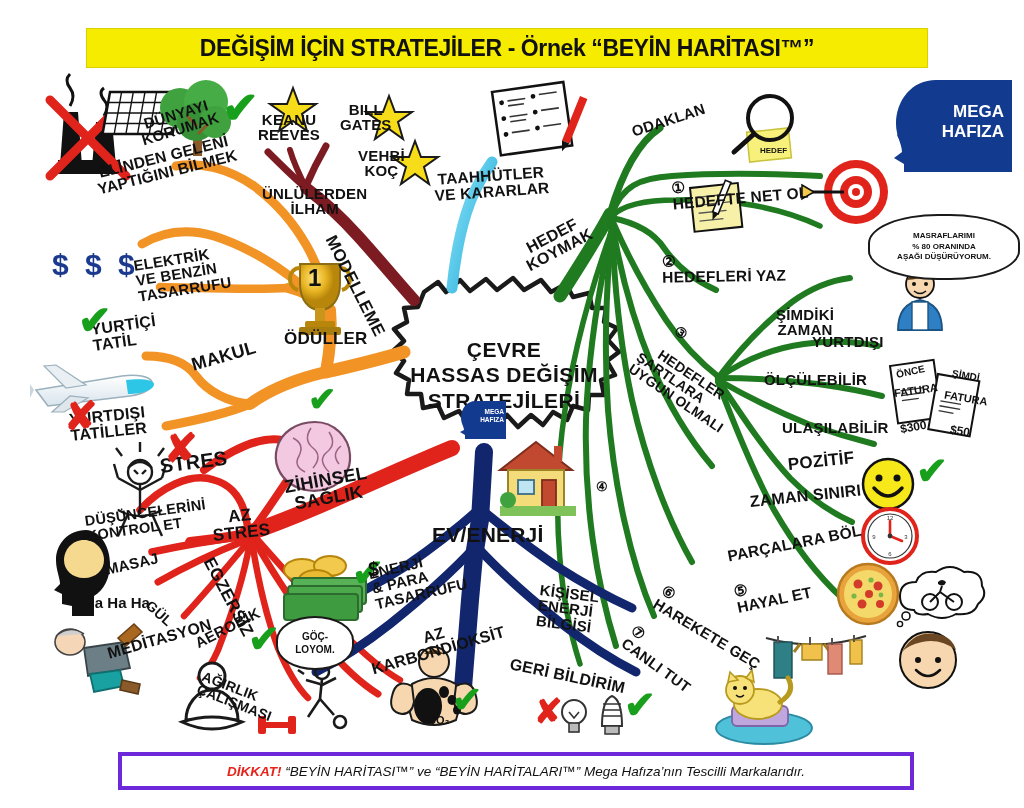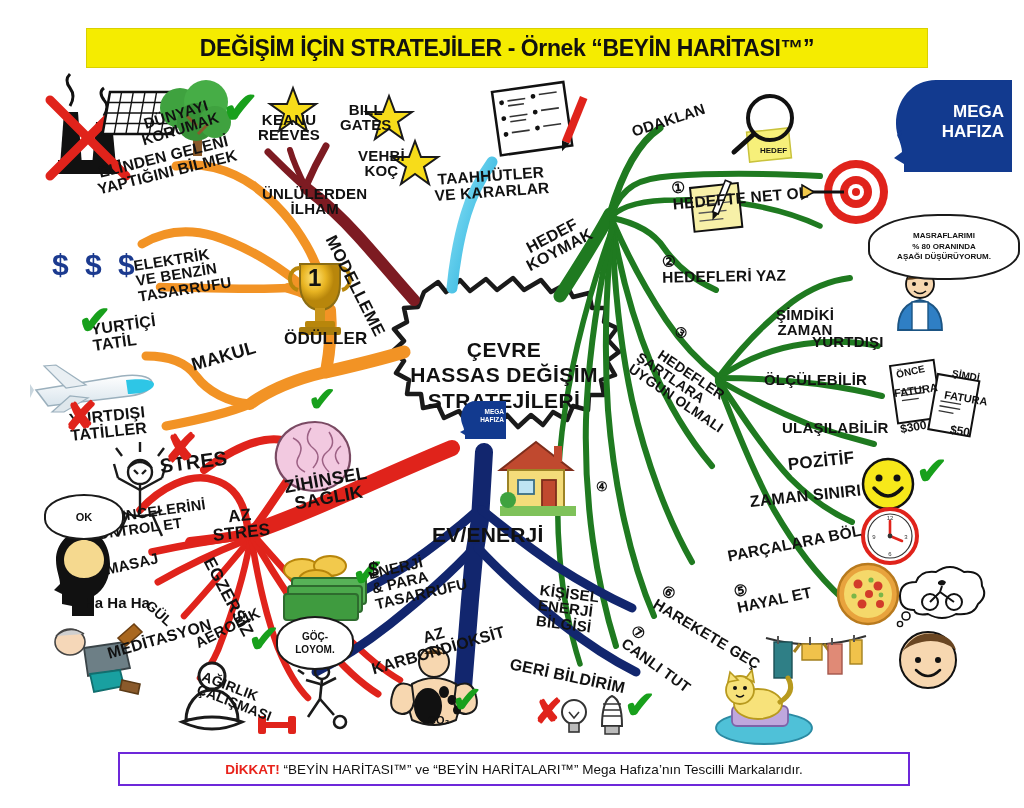--- a/index.html
+++ b/index.html
@@ -20,22 +20,22 @@
     display:flex;align-items:center;justify-content:center;
     z-index:40;
   }
   .titlebar .t{
     font-size:23px;font-weight:bold;color:#111;letter-spacing:-0.4px;white-space:nowrap;
   }
 
   
   .footerbar{
     position:absolute;left:118px;top:752px;width:788px;height:30px;
-    background:#ffffff;border:2px solid #6d28d9;
-    display:flex;align-items:center;justify-content:center;z-index:40;
+    background:#ffffff;border:4px solid #6d28d9;
+    display:flex;align-items:center;justify-content:center;z-index:40;font-style:italic;
   }
   .footerbar .f{font-size:13.5px;color:#111;white-space:nowrap;}
   .footerbar .dikkat{color:#e8231b;font-weight:bold;}
 
   
   .lbl{
     position:absolute;z-index:30;
     font-family:"Liberation Sans", sans-serif;
     font-weight:bold;color:#111;
     line-height:1.02;
@@ -621,23 +621,20 @@
 ENERJİ
 BİLGİSİ</div>
   <div class="lbl" style="left:510px;top:656px;font-size:16px;transform:rotate(12deg);">GERİ BİLDİRİM</div>
 
   <div class="smalltag" style="left:52px;top:248px;font-size:30px;color:#1b3a8f;letter-spacing:4px;">$ $ $</div>
   <div class="smalltag" style="left:368px;top:558px;font-size:20px;color:#111;">$</div>
   <div class="smalltag" style="left:48px;top:594px;font-size:15px;color:#111;margin-left:36px;">Ha Ha Ha</div>
   <div class="smalltag" style="left:760px;top:146px;font-size:8px;color:#111;">HEDEF</div>
   <div class="smalltag" style="left:428px;top:714px;font-size:11px;color:#111;">CO₂</div>
 
-  <div class="bubble" style="left:44px;top:494px;width:76px;height:42px;">
-    <div class="bt" style="font-size:11px;">OK</div>
-  </div>
 
   <div class="bubble" style="left:276px;top:616px;width:74px;height:50px;">
     <div class="bt" style="white-space:pre;">GÖÇ-
 LOYOM.</div>
   </div>
 
   <div class="bubble" style="left:868px;top:214px;width:148px;height:62px;border-radius:46%/44%;">
     <div class="bt" style="white-space:pre;font-size:8px;">MASRAFLARIMI
 % 80 ORANINDA
 AŞAĞI DÜŞÜRÜYORUM.</div>

